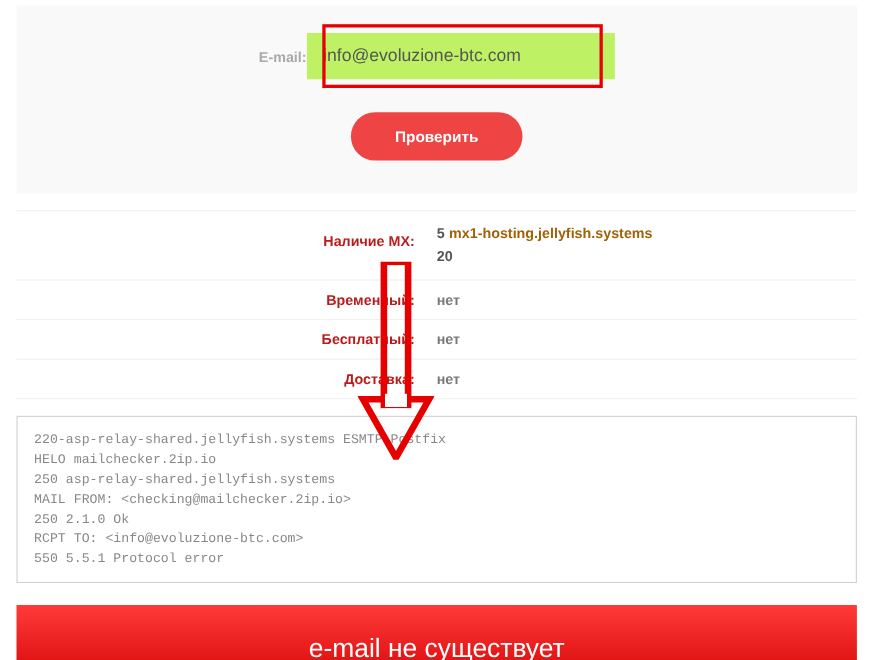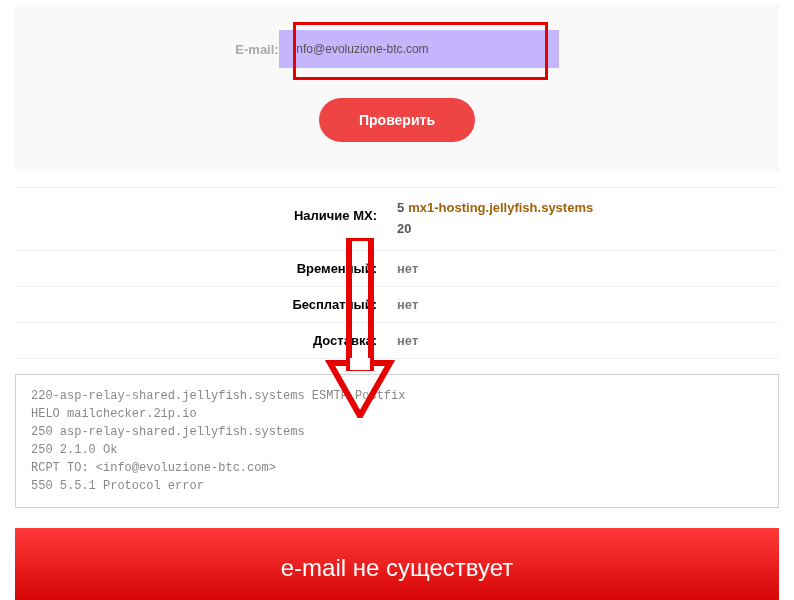--- a/index.html
+++ b/index.html
@@ -22,25 +22,25 @@
       gap: 0;
       margin-bottom: 30px;
       position: relative;
     }
     .email-label {
       color: #a9a9a9;
       font-size: 13px;
       font-weight: 600;
     }
     .email-input {
-      background: #c4b5fd;
+      background: #bef264;
       border: none;
       padding: 12px 15px;
       width: 280px;
-      font-size: 12px;
+      font-size: 16px;
       color: #555;
     }
     .highlight-box {
       position: absolute;
       border: 3px solid #e60000;
       pointer-events: none;
     }
     .highlight-input {
       top: -8px;
       left: 278px;
@@ -68,21 +68,21 @@
       padding: 10px 0;
       border-bottom: 1px solid #f0f0f0;
     }
     .info-row:first-child {
       border-top: 1px solid #f0f0f0;
     }
     .info-label {
       width: 50%;
       text-align: right;
       padding-right: 20px;
-      color: #000000;
+      color: #b91c1c;
       font-size: 13px;
       font-weight: 600;
     }
     .info-value {
       width: 50%;
       color: #7a7a7a;
       font-size: 13px;
       font-weight: 700;
     }
     .mx-line {
@@ -167,18 +167,19 @@
     <rect x="24" y="0" width="22" height="130" fill="none" stroke="#e60000" stroke-width="6"></rect>
     <polygon points="5,125 65,125 35,178" fill="none" stroke="#e60000" stroke-width="6"></polygon>
     <rect x="25" y="120" width="20" height="12" fill="#fff"></rect>
   </svg>
 </div>
 
 <div class="terminal-box">
   <div>220-asp-relay-shared.jellyfish.systems ESMTP Postfix</div>
   <div>HELO mailchecker.2ip.io</div>
   <div>250 asp-relay-shared.jellyfish.systems</div>
+  <div>MAIL FROM: &lt;checking@mailchecker.2ip.io&gt;</div>
   <div>250 2.1.0 Ok</div>
   <div>RCPT TO: &lt;info@evoluzione-btc.com&gt;</div>
   <div>550 5.5.1 Protocol error</div>
 </div>
 
 <div class="result-banner">e-mail не существует</div>
 
 </body></html>

